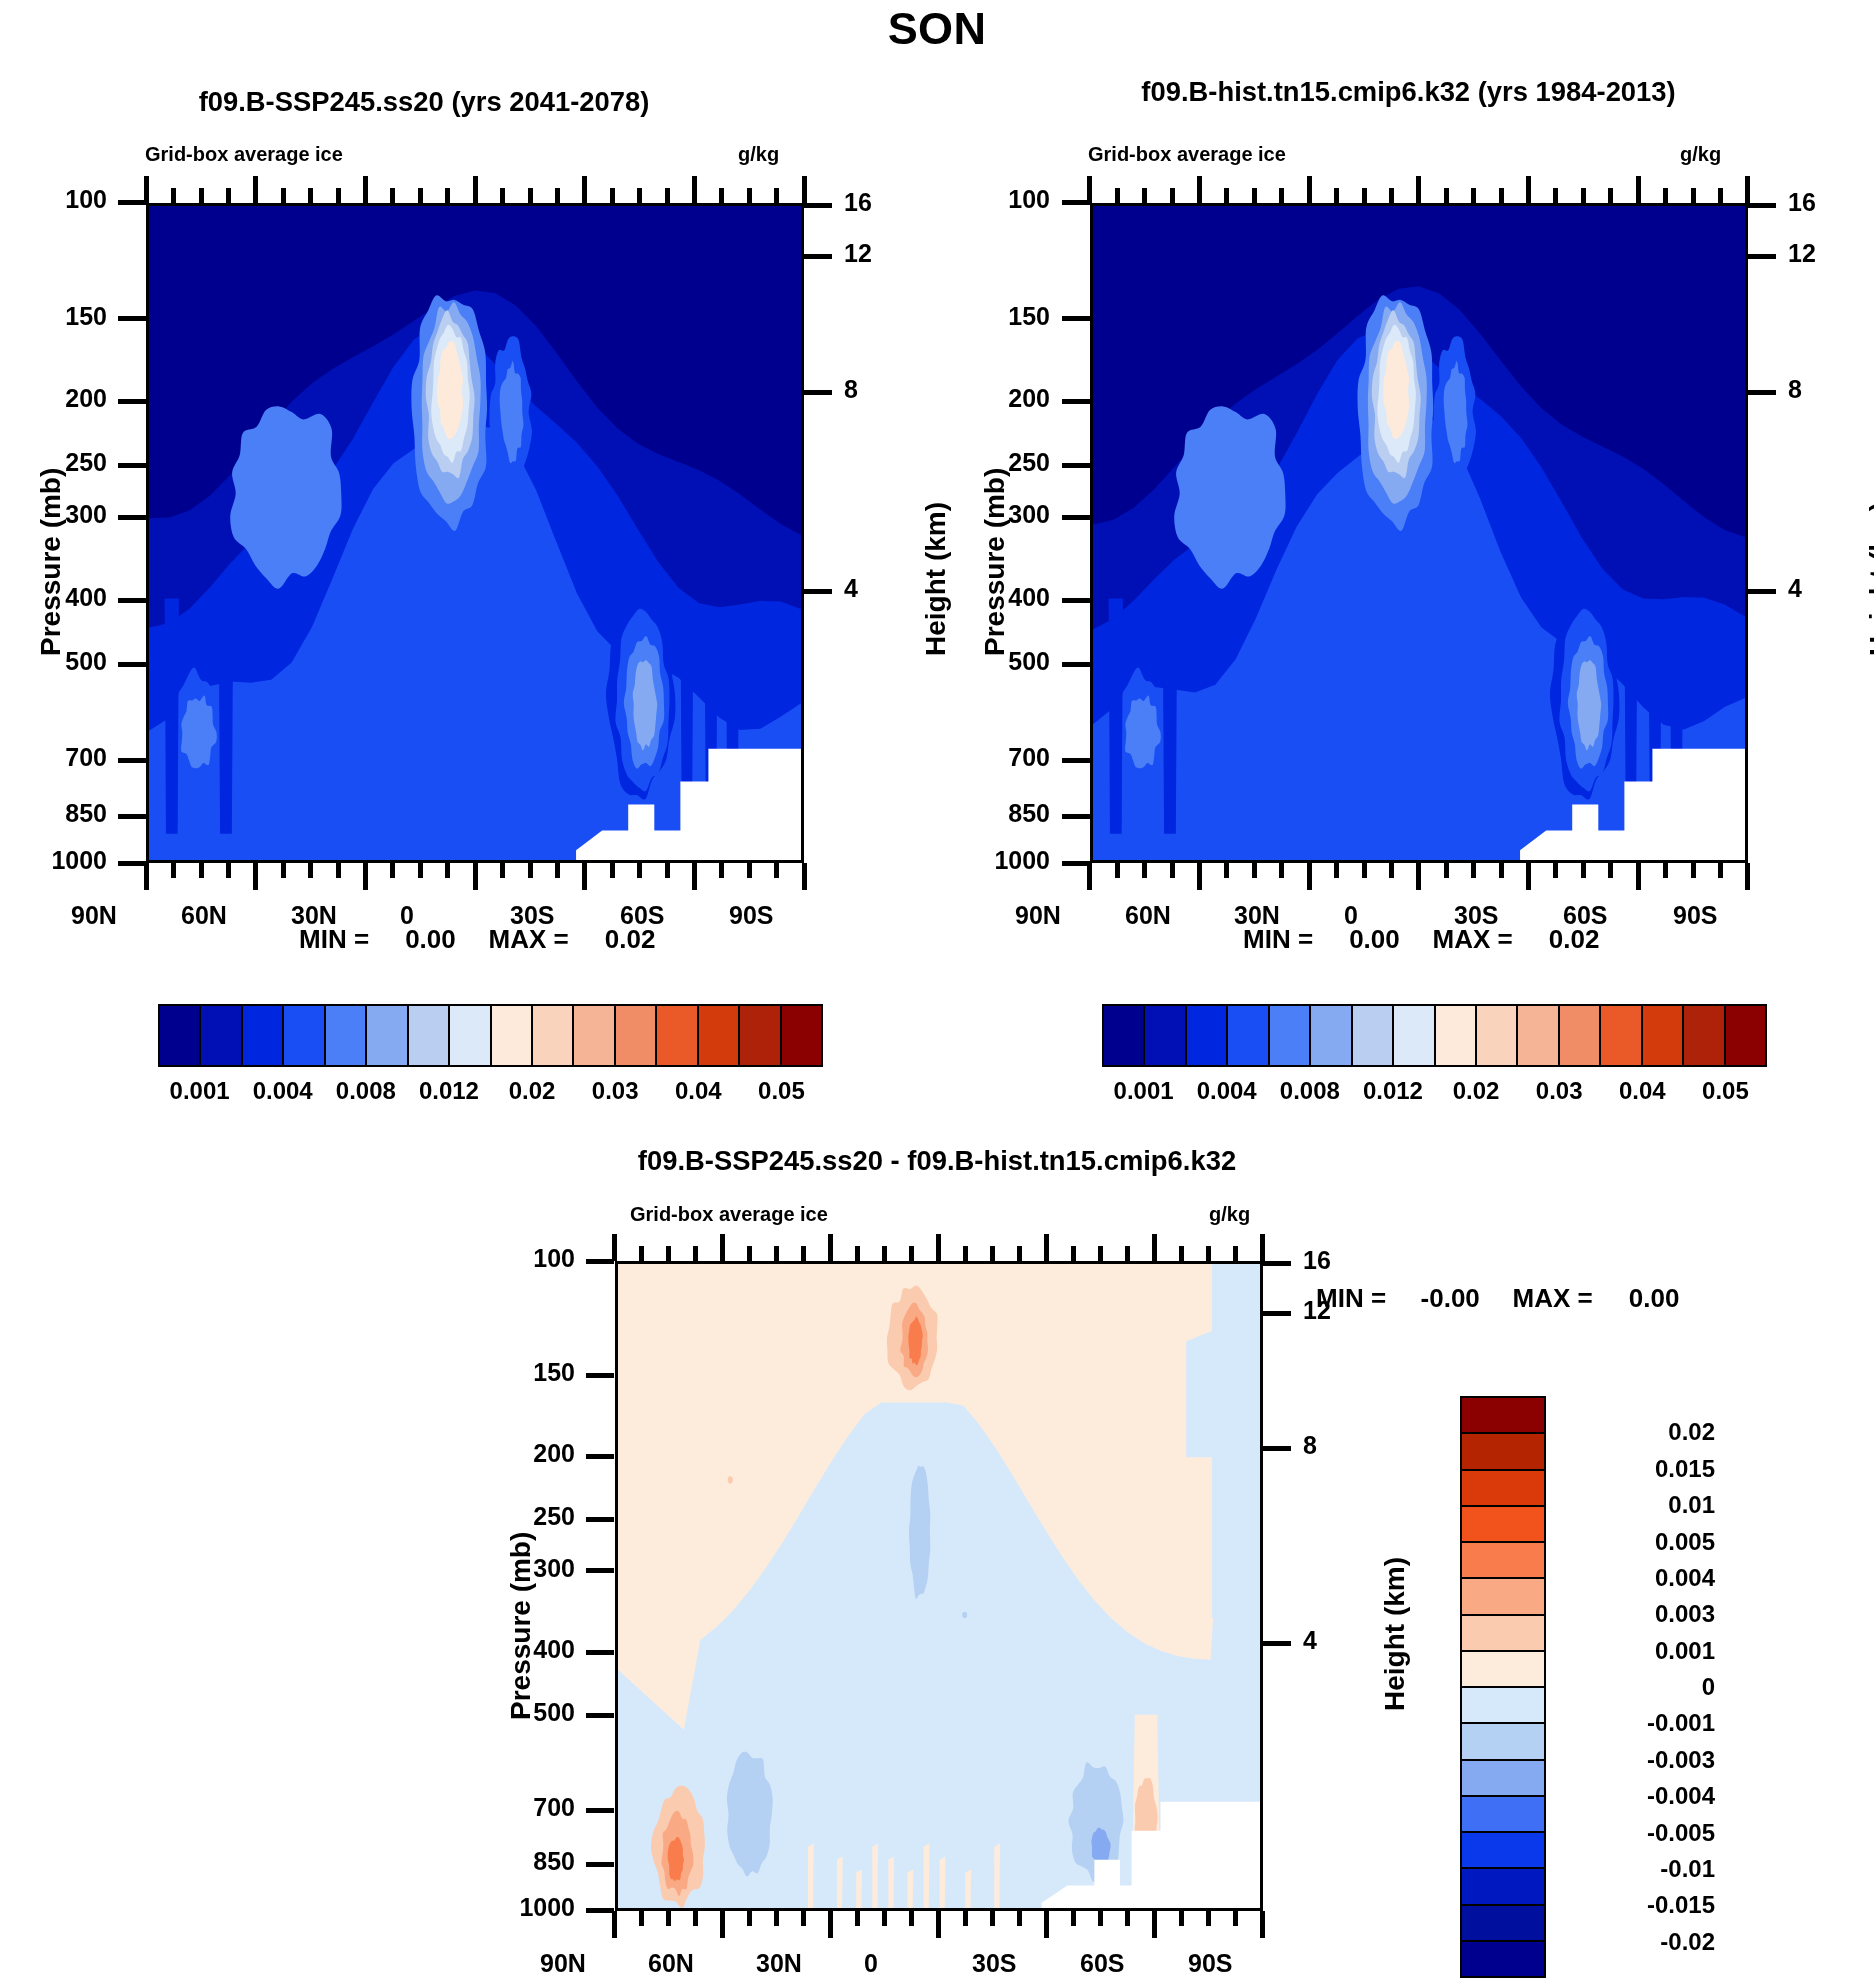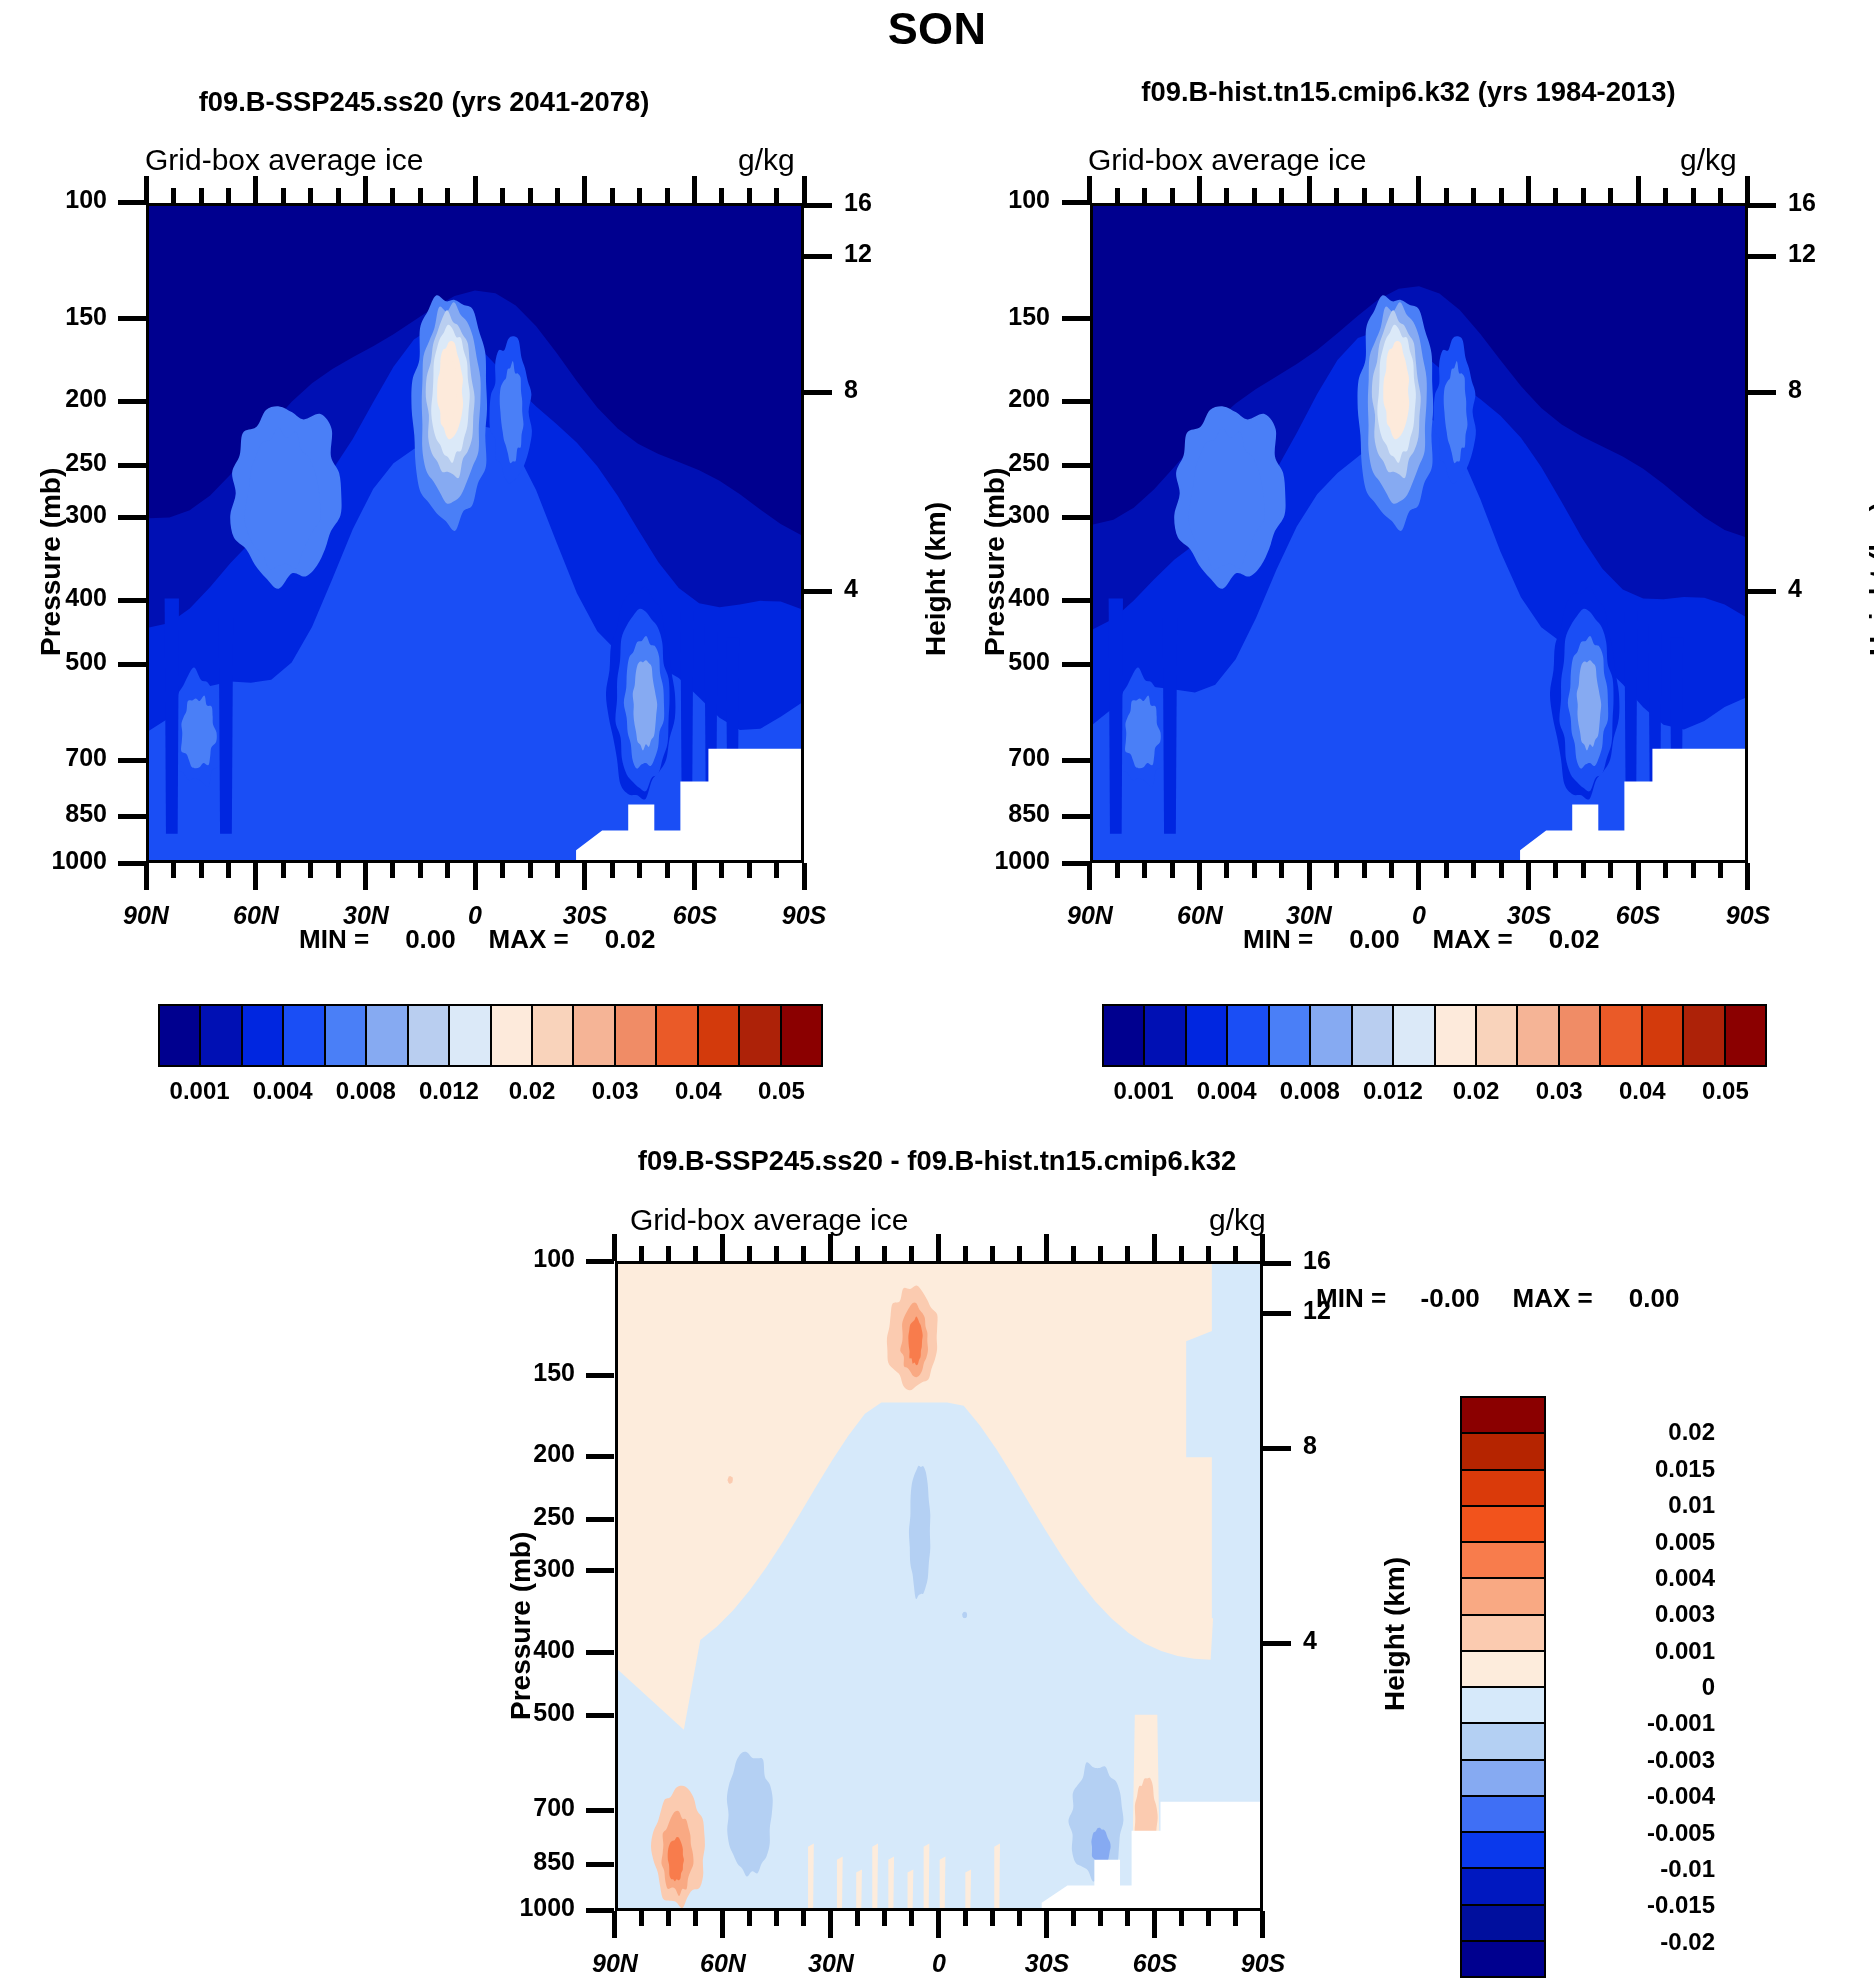--- a/index.html
+++ b/index.html
@@ -15,36 +15,36 @@
 
   
   #super-title {
     left:0; top:3.3px; width:1874px;
     font-size:45px; font-weight:bold; letter-spacing:0.4px;
     text-align:center;
   }
 
   
   .panel-title { font-size:27.4px; font-weight:bold; text-align:center; white-space:nowrap; }
-  .subhead { font-size:30px; font-weight:normal; white-space:nowrap; }
+  .subhead { font-size:20px; font-weight:bold; white-space:nowrap; }
 
   
   .plot-frame {
     border:3.3px solid #000;
     overflow:hidden;
     background:#ffffff;
     position:absolute;
   }
   .plot-canvas { position:absolute; left:0; top:0; width:100%; height:100%; }
 
   
   .tick-lab { font-size:25px; font-weight:bold; white-space:nowrap; position:absolute; }
   .ylab-left { text-align:right; }
   .ylab-right { text-align:left; }
-  .xlab { text-align:center;font-style:italic; }
+  .xlab { text-align:left; }
 
   
   .tick { position:absolute; background:#000; }
 
   
   .axis-title-v {
     font-size:28px; font-weight:bold; white-space:nowrap;
     transform-origin:0 0;
     position:absolute;
   }

